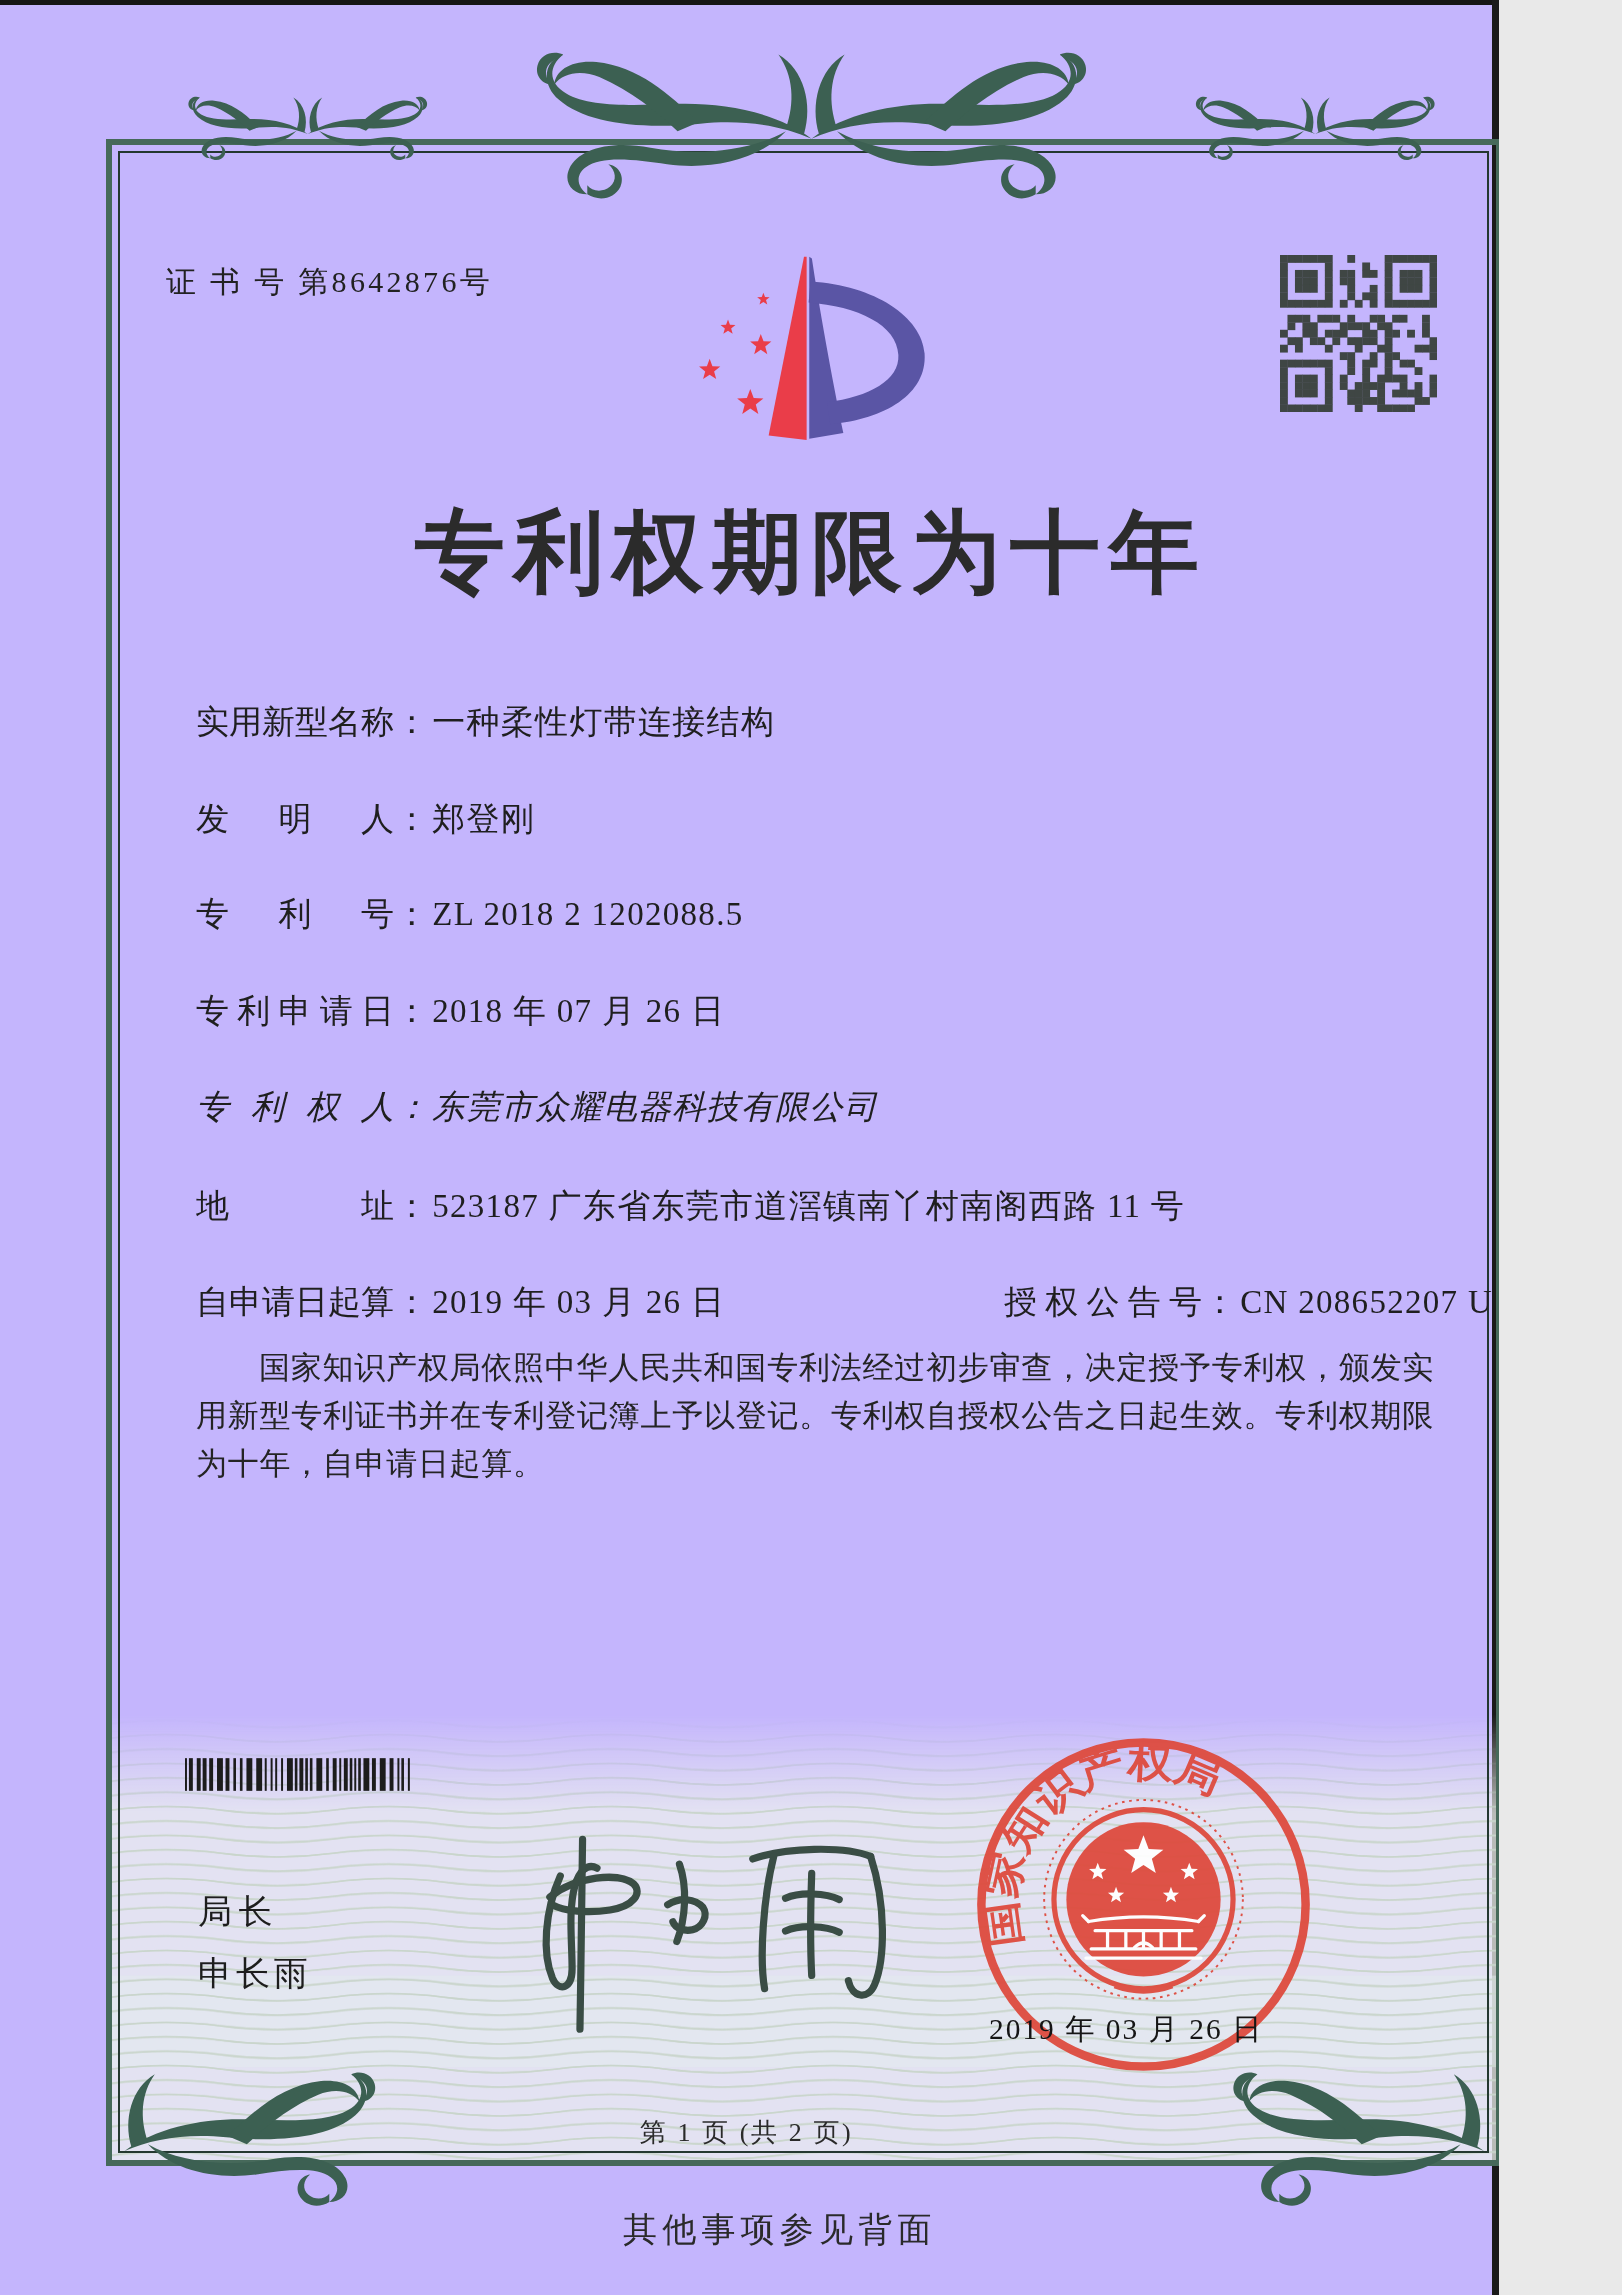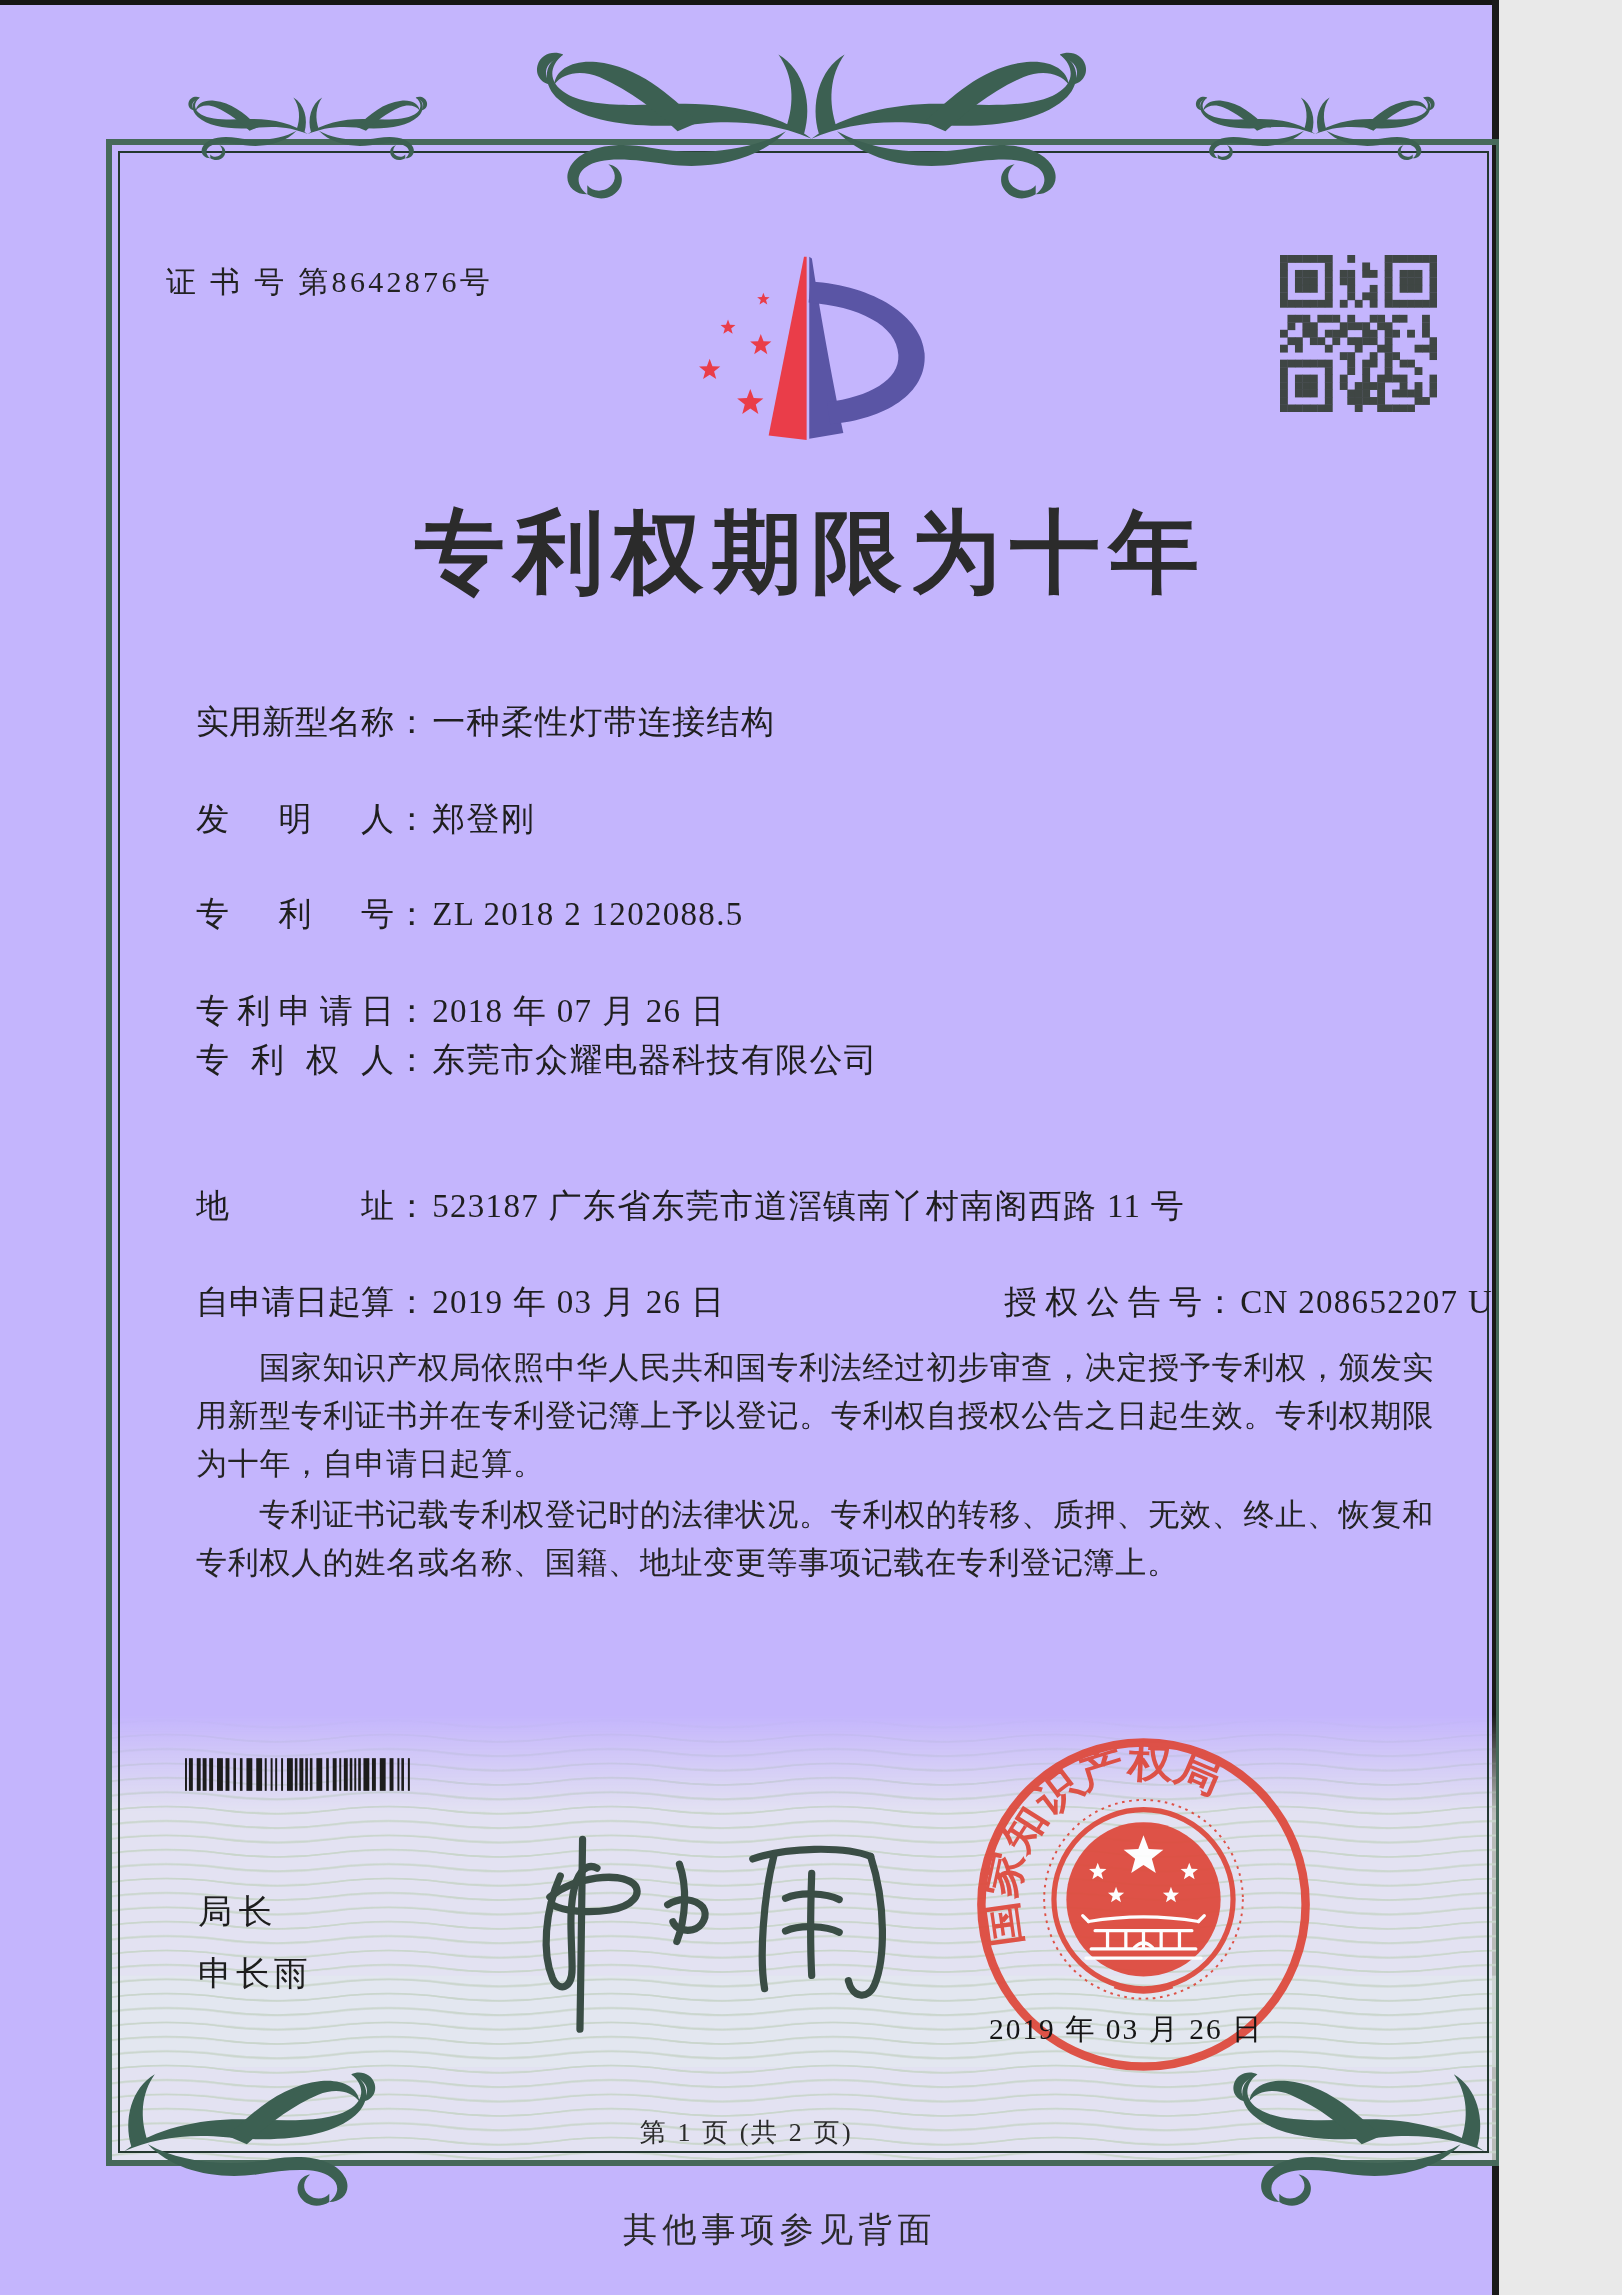--- a/index.html
+++ b/index.html
@@ -332,36 +332,35 @@
   </div>
   <div class="frow" style="top:797px;">
     <span class="flabel">发明人</span><span class="fcolon">：</span><span class="fvalue">郑登刚</span>
   </div>
   <div class="frow" style="top:892px;">
     <span class="flabel">专利号</span><span class="fcolon">：</span><span class="fvalue">ZL 2018 2 1202088.5</span>
   </div>
   <div class="frow" style="top:989px;">
     <span class="flabel">专利申请日</span><span class="fcolon">：</span><span class="fvalue">2018 年 07 月 26 日</span>
   </div>
-  <div class="frow" style="top:1038px;">
+  <div class="frow" style="top:1085px;font-style:italic;">
     <span class="flabel">专利权人</span><span class="fcolon">：</span><span class="fvalue">东莞市众耀电器科技有限公司</span>
   </div>
   <div class="frow" style="top:1184px;">
     <span class="flabel">地址</span><span class="fcolon">：</span><span class="fvalue">523187 广东省东莞市道滘镇南丫村南阁西路 11 号</span>
   </div>
 
   <div class="frow" style="top:1280px;width:1243px;">
     <span class="flabel">自申请日起算</span><span class="fcolon">：</span><span class="fvalue">2019 年 03 月 26 日</span>
     <span class="grant2">
       <span class="flabel">授权公告号</span><span class="fcolon">：</span><span class="fvalue">CN 208652207 U</span>
     </span>
   </div>
 
   <div class="para" style="top:1344px;">国家知识产权局依照中华人民共和国专利法经过初步审查，决定授予专利权，颁发实用新型专利证书并在专利登记簿上予以登记。专利权自授权公告之日起生效。专利权期限为十年，自申请日起算。</div>
-  <div class="para" style="top:1491px;">专利证书记载专利权登记时的法律状况。专利权的转移、质押、无效、终止、恢复和专利权人的姓名或名称、国籍、地址变更等事项记载在专利登记簿上。</div>
 
   <svg id="barcode" style="left:185px;top:1758px;" width="234" height="33" viewBox="0 0 358 50">
       <rect x="0" y="0" width="3" height="50" fill="#1c1c1c"></rect>
       <rect x="6" y="0" width="6" height="50" fill="#1c1c1c"></rect>
       <rect x="18" y="0" width="6" height="50" fill="#1c1c1c"></rect>
       <rect x="27" y="0" width="6" height="50" fill="#1c1c1c"></rect>
       <rect x="37" y="0" width="6" height="50" fill="#1c1c1c"></rect>
       <rect x="49" y="0" width="9" height="50" fill="#1c1c1c"></rect>
       <rect x="62" y="0" width="6" height="50" fill="#1c1c1c"></rect>
       <rect x="74" y="0" width="4" height="50" fill="#1c1c1c"></rect>

